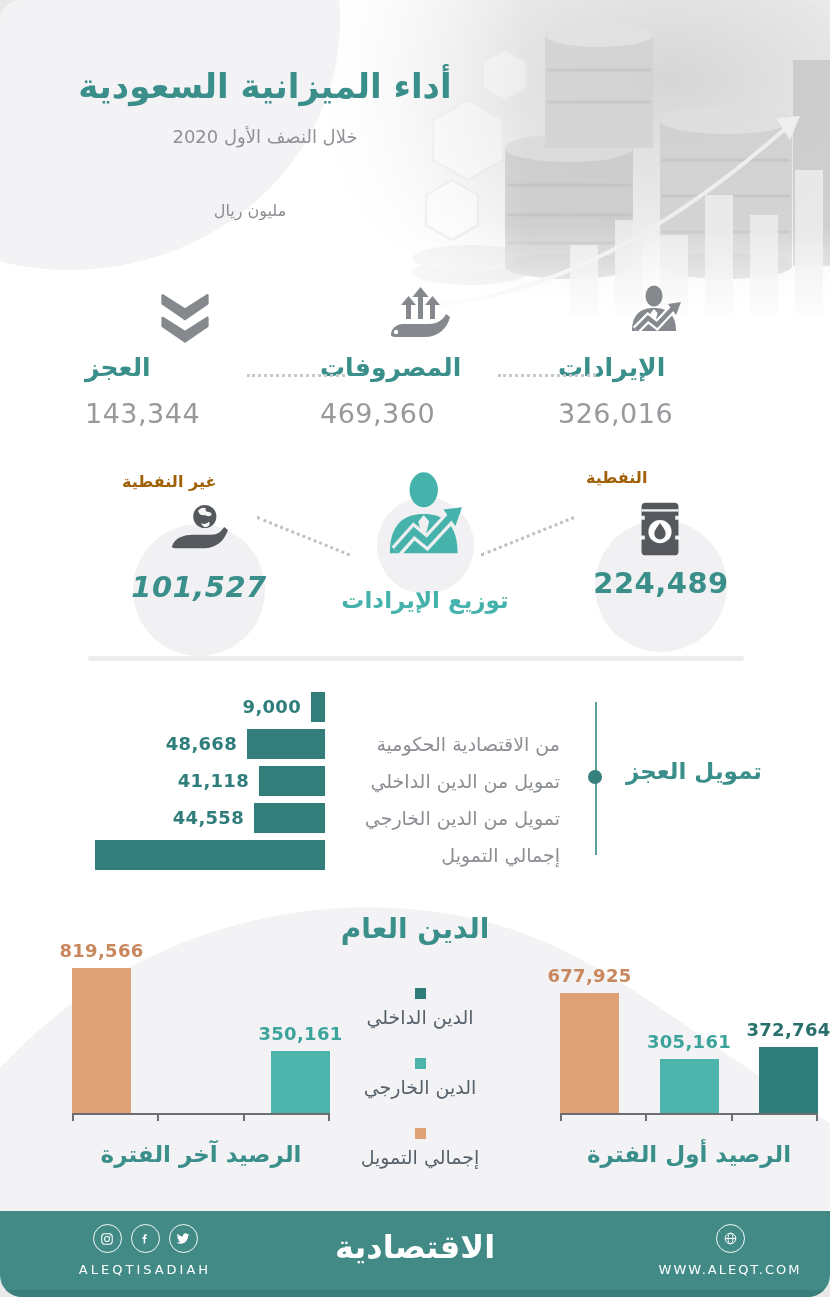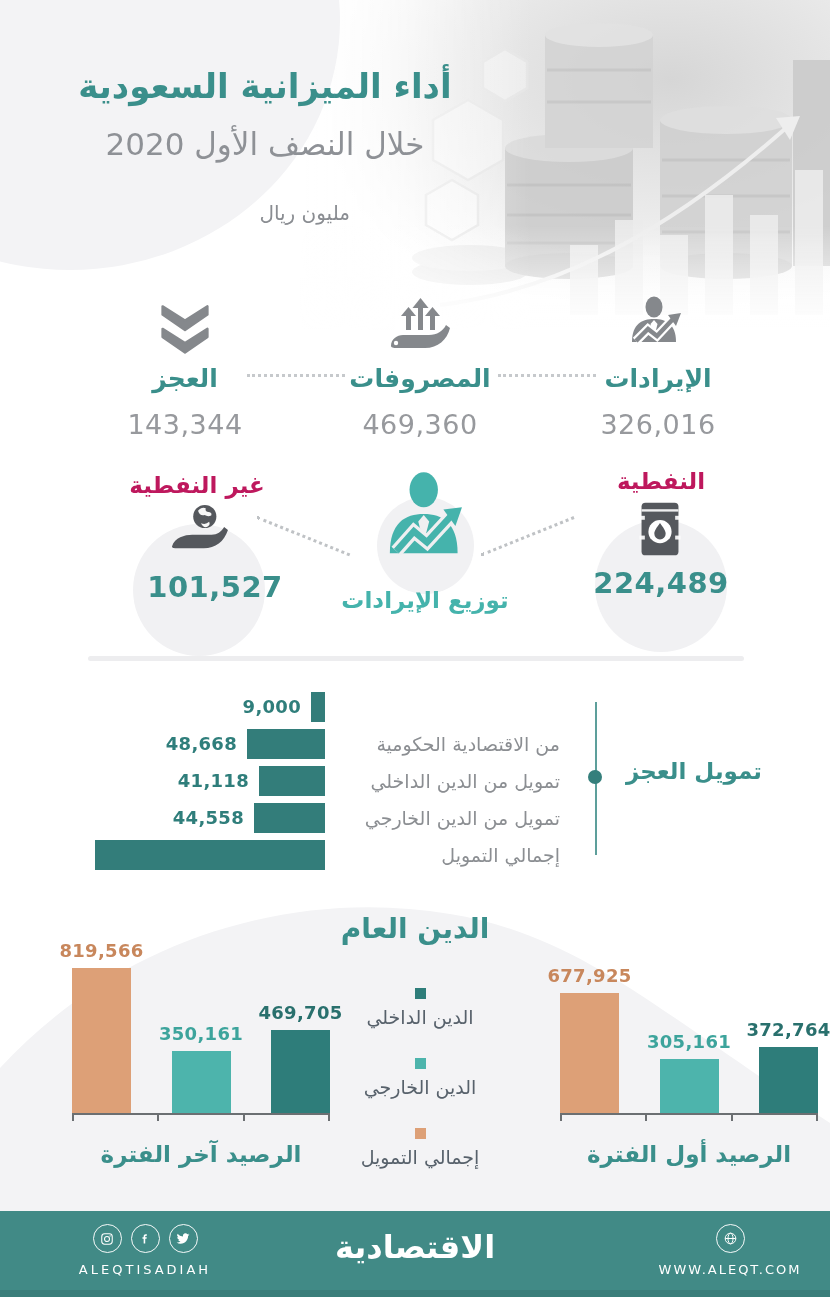--- a/index.html
+++ b/index.html
@@ -1,34 +1,34 @@
 <!DOCTYPE html>
 <html><head>
 <meta charset="utf-8">
 <style>
   body{margin:0;background:#e9e9e9;font-family:"DejaVu Sans", sans-serif;}
-  .page{position:relative;width:830px;height:1297px;background:#ffffff;overflow:hidden;margin:0 auto;}
+  .page{position:relative;width:830px;height:1297px;background:#ffffff;overflow:hidden;margin:0 auto;border-radius:22px;}
   .abs{position:absolute;}
 
   
   .corner-blob{position:absolute;left:-200px;top:-230px;width:540px;height:500px;border-radius:50%;background:#f3f3f5;}
   .main-title{left:50px;top:66px;width:430px;text-align:center;font-size:34px;font-weight:bold;color:#3a8f8b;direction:rtl;}
-  .sub-title{left:50px;top:126px;width:430px;text-align:center;font-size:31px;color:#8e9196;direction:rtl;}
-  .unit-label{left:150px;top:201px;width:200px;font-size:20px;color:#8a8d92;direction:rtl;}
-
-  
-  .stat-col{top:294px;width:200px;text-align:center;}
+  .sub-title{left:50px;top:126px;width:430px;text-align:center;font-size:18px;color:#8e9196;direction:rtl;}
+  .unit-label{left:150px;top:201px;width:200px;text-align:center;font-size:16px;color:#8a8d92;direction:rtl;}
+
+  
+  .stat-col{top:283px;width:200px;text-align:left;}
   .stat-icon{height:62px;display:flex;align-items:flex-end;justify-content:center;margin-bottom:8px;}
   .stat-label{font-size:25px;font-weight:bold;color:#3a8f8b;direction:rtl;}
   .stat-value{font-size:27px;color:#97999d;margin-top:16px;letter-spacing:.5px;}
   .dot-sep{top:374px;border-top:3px dotted #c6c9cc;height:0;}
 
   
   .dist-circle-bg{border-radius:50%;background:#f1f1f3;}
-  .dist-side-label{font-size:23px;font-weight:bold;color:#be185d;direction:rtl;text-align:center;}
+  .dist-side-label{font-size:16px;font-weight:bold;color:#a16207;direction:rtl;text-align:left;}
   .dist-value{font-size:29px;font-weight:bold;color:#3a8f8b;text-align:center;letter-spacing:.5px;}
   .dist-title{font-size:23px;font-weight:bold;color:#45b3ac;text-align:center;direction:rtl;}
   .diag-dots{border-top:3px dotted #bfc2c5;height:0;}
 
   
   .divider{left:88px;top:656px;width:656px;height:5px;background:#ededef;border-radius:3px;}
 
   
   .df-rows{left:60px;top:692px;width:500px;}
   .df-row{position:relative;height:30px;margin-bottom:7px;}
@@ -215,21 +215,21 @@
       <g fill="#55585d">
         <circle cx="38" cy="15" r="12"></circle>
         <path d="M4,46 C7,37 17,34 25,34 L45,34 C51,34 55,31 58,26 L62,29 C58,41 49,48 37,48 L10,48 C6,48 4,47.5 4,46 Z"></path>
       </g>
       <g fill="#ffffff" opacity=".95">
         <path d="M31,9 q4,-4.5 8,-2.5 q-1,3.5 2.8,3.8 q4,.3 2.8,3.8 q-3.6,1.4 -6.8,-.6 q-5,1.2 -6.8,-4.5 Z"></path>
         <path d="M34,22 q5,2 8.5,-1.5 q1.5,3 -1.5,5 q-4,2 -7,-3.5 Z"></path>
       </g>
     </svg>
   </div>
-  <div class="abs dist-value" style="left:140px;top:570px;width:150px;">101,527</div>
+  <div class="abs dist-value" style="left:124px;top:570px;width:150px;font-style:italic;">101,527</div>
 
   <div class="abs" style="left:383px;top:468px;">
     <svg width="88" height="118" viewBox="0 0 80 108">
       <ellipse cx="37" cy="20" rx="13" ry="16" fill="#45b3ac"></ellipse>
       <path d="M6,78 C6,50 20,42 37,42 C54,42 68,50 68,78 Z" fill="#45b3ac"></path>
       <polygon points="37,43 42,49 37,68 32,49" fill="#efeff1"></polygon>
       <polyline points="12,76 28,58 40,68 62,44" stroke="#efeff1" stroke-width="12" fill="none"></polyline>
       <polyline points="12,76 28,58 40,68 62,44" stroke="#45b3ac" stroke-width="6" fill="none"></polyline>
       <polygon points="55,38 72,36 66,53" fill="#45b3ac"></polygon>
     </svg>
@@ -279,24 +279,20 @@
 
   <div class="abs debt-chart" style="left:72px;top:945px;">
     <div class="debt-bars">
       <div class="debt-bar-group">
         <div class="debt-value" style="color: rgb(200, 135, 92);">819,566</div>
         <div class="debt-bar" style="height: 145px; background: rgb(221, 160, 119);"></div>
       </div>
       <div class="debt-bar-group">
         <div class="debt-value" style="color: rgb(61, 164, 156);">350,161</div>
         <div class="debt-bar" style="height: 62px; background: rgb(77, 180, 172);"></div>
-      </div>
-      <div class="debt-bar-group">
-        <div class="debt-value" style="color: rgb(41, 112, 109);">469,705</div>
-        <div class="debt-bar" style="height: 83px; background: rgb(46, 125, 122);"></div>
       </div>
     </div>
     <div class="axis">
         <i></i>
         <i></i>
         <i></i>
         <i></i>
       </div>
     <div class="debt-chart-label">الرصيد آخر الفترة</div>
   </div>

